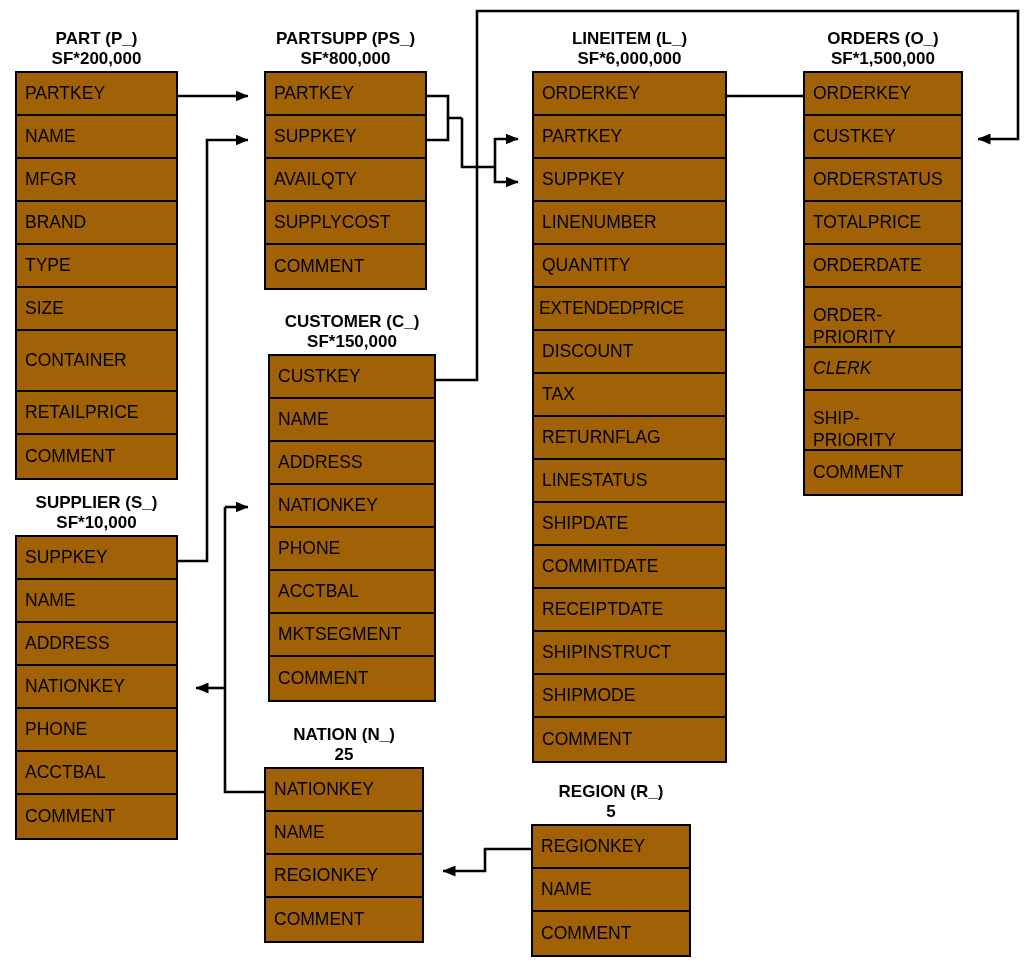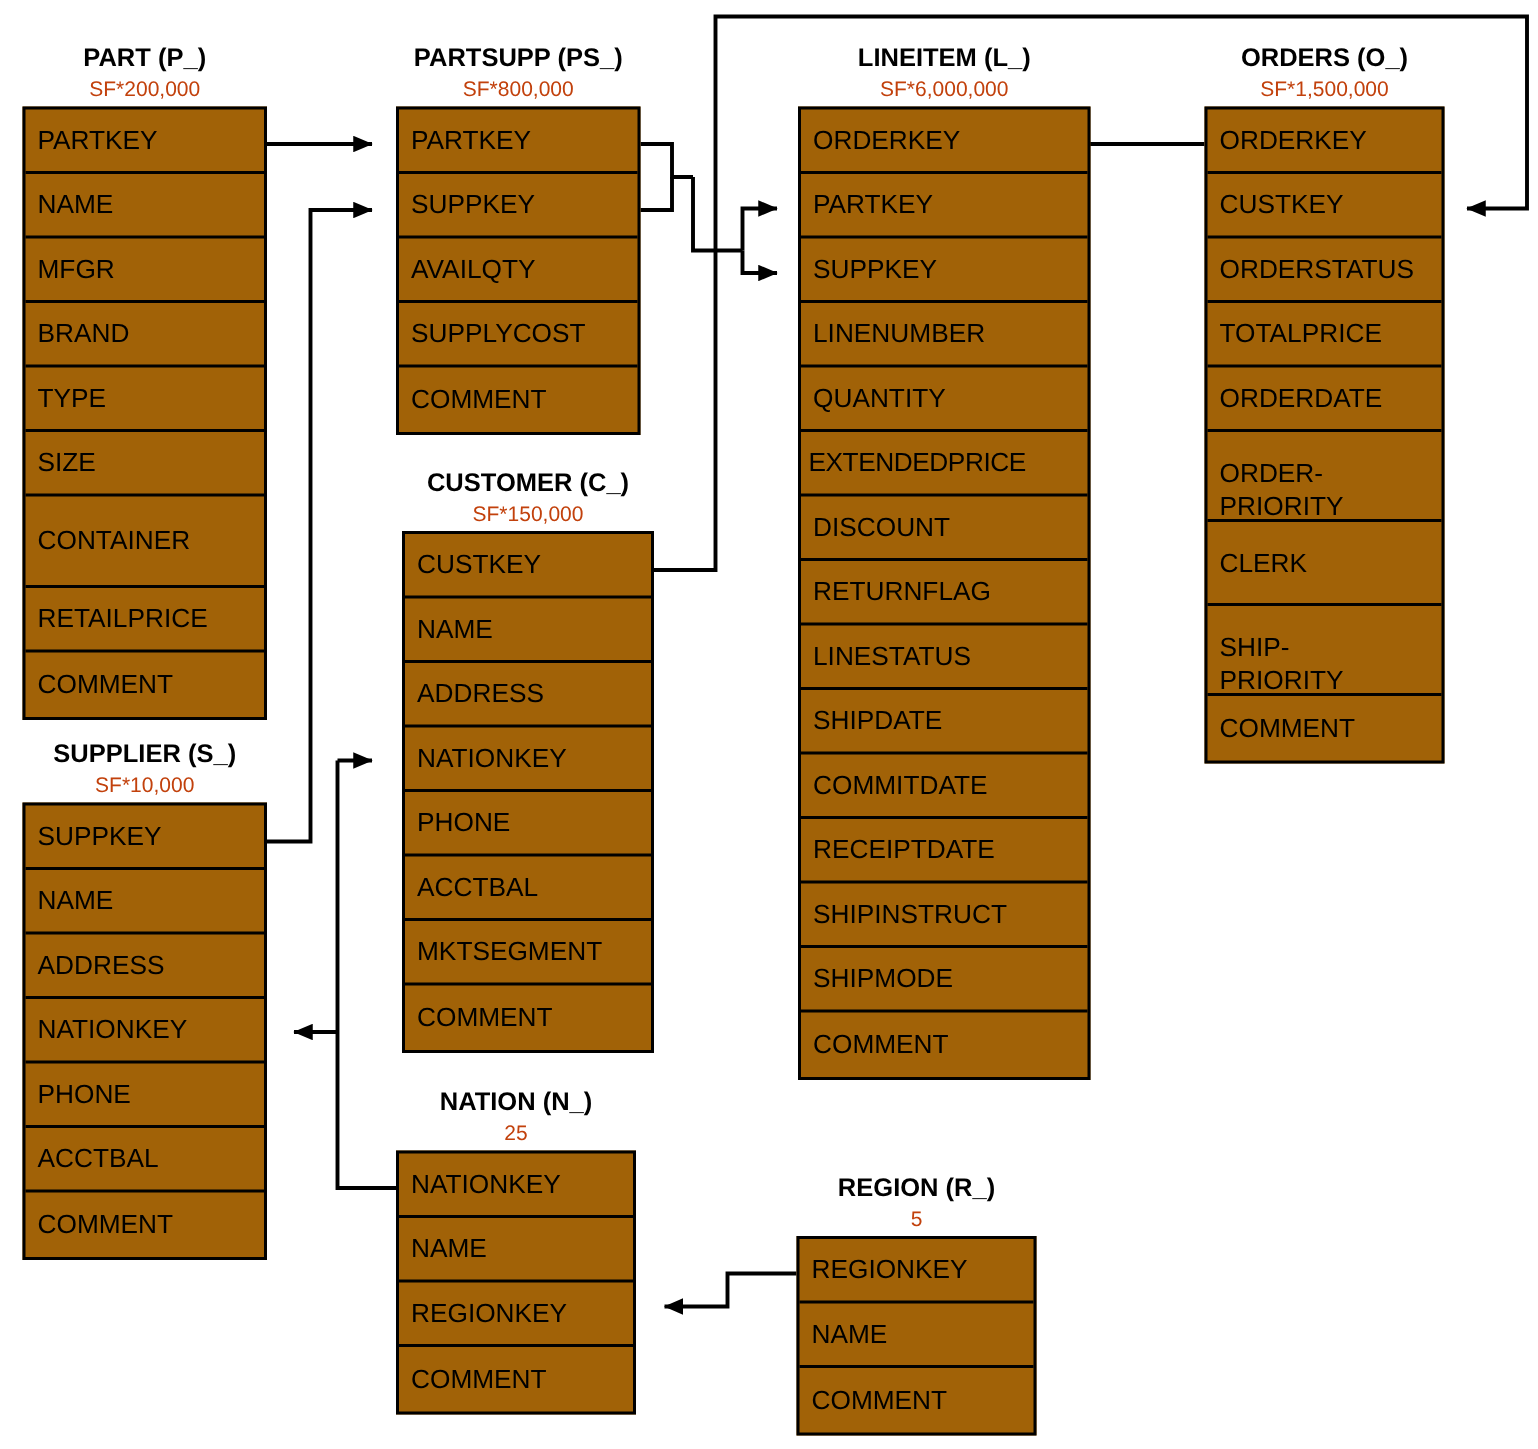--- a/index.html
+++ b/index.html
@@ -7,21 +7,21 @@
   body{font-family:"Liberation Sans","DejaVu Sans",sans-serif;}
   #canvas{position:relative;width:1025px;height:966px;overflow:hidden;background:#fff;}
   #wires{position:absolute;left:0;top:0;width:1025px;height:966px;pointer-events:none;}
 
   .entity{position:absolute;}
   .ent-title{
     text-align:center;font-weight:bold;font-size:17px;color:#000;
     line-height:21px;white-space:nowrap;
   }
   .ent-card{
-    text-align:center;font-weight:normal;font-size:14px;color:#c2410c;
+    text-align:center;font-weight:bold;font-size:17px;color:#000000;
     line-height:20px;white-space:nowrap;
   }
   .ent-box{
     border:2.5px solid #000;background:#a16207;box-sizing:border-box;
   }
   .attr{
     border-bottom:2.5px solid #000;box-sizing:border-box;
     display:flex;align-items:center;
     font-size:17.5px;color:#000;padding-left:8px;
     white-space:nowrap;letter-spacing:0px;
@@ -103,20 +103,21 @@
     <div class="ent-title">LINEITEM (L_)</div>
     <div class="ent-card">SF*6,000,000</div>
     <div class="ent-box" style="margin-top:2px;">
       <div class="attr" style="height:43px;">ORDERKEY</div>
       <div class="attr" style="height:43px;">PARTKEY</div>
       <div class="attr" style="height:43px;">SUPPKEY</div>
       <div class="attr" style="height:43px;">LINENUMBER</div>
       <div class="attr" style="height:43px;">QUANTITY</div>
       <div class="attr wide-text" style="height:43px;">EXTENDEDPRICE</div>
       <div class="attr" style="height:43px;">DISCOUNT</div>
+      <div class="attr" style="height:43px;">TAX</div>
       <div class="attr" style="height:43px;">RETURNFLAG</div>
       <div class="attr" style="height:43px;">LINESTATUS</div>
       <div class="attr" style="height:43px;">SHIPDATE</div>
       <div class="attr" style="height:43px;">COMMITDATE</div>
       <div class="attr" style="height:43px;">RECEIPTDATE</div>
       <div class="attr" style="height:43px;">SHIPINSTRUCT</div>
       <div class="attr" style="height:43px;">SHIPMODE</div>
       <div class="attr" style="height:43px;">COMMENT</div>
     </div>
   </div>
@@ -127,21 +128,21 @@
     <div class="ent-box" style="margin-top:2px;">
       <div class="attr" style="height:43px;">ORDERKEY</div>
       <div class="attr" style="height:43px;">CUSTKEY</div>
       <div class="attr" style="height:43px;">ORDERSTATUS</div>
       <div class="attr" style="height:43px;">TOTALPRICE</div>
       <div class="attr" style="height:43px;">ORDERDATE</div>
       <div class="attr two-line" style="height:60px;">
         <span class="ln">ORDER-</span>
         <span class="ln">PRIORITY</span>
       </div>
-      <div class="attr" style="height:56px;">CLERK</div>
+      <div class="attr" style="height:43px;font-style:italic;">CLERK</div>
       <div class="attr two-line" style="height:60px;">
         <span class="ln">SHIP-</span>
         <span class="ln">PRIORITY</span>
       </div>
       <div class="attr" style="height:43px;">COMMENT</div>
     </div>
   </div>
 
   <div class="entity" style="left:268px; top:311px; width:168px;">
     <div class="ent-title">CUSTOMER (C_)</div>

